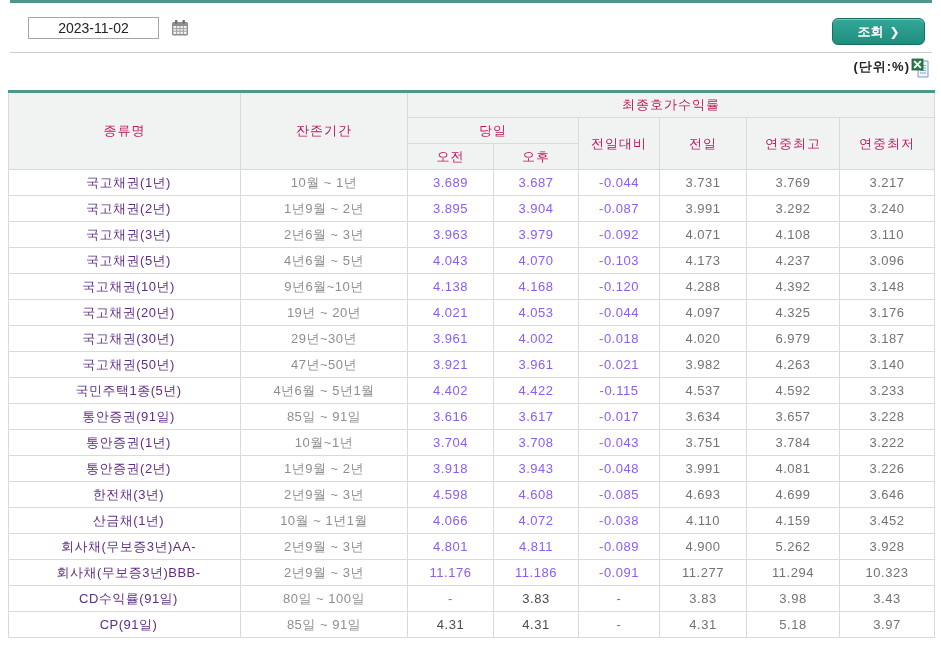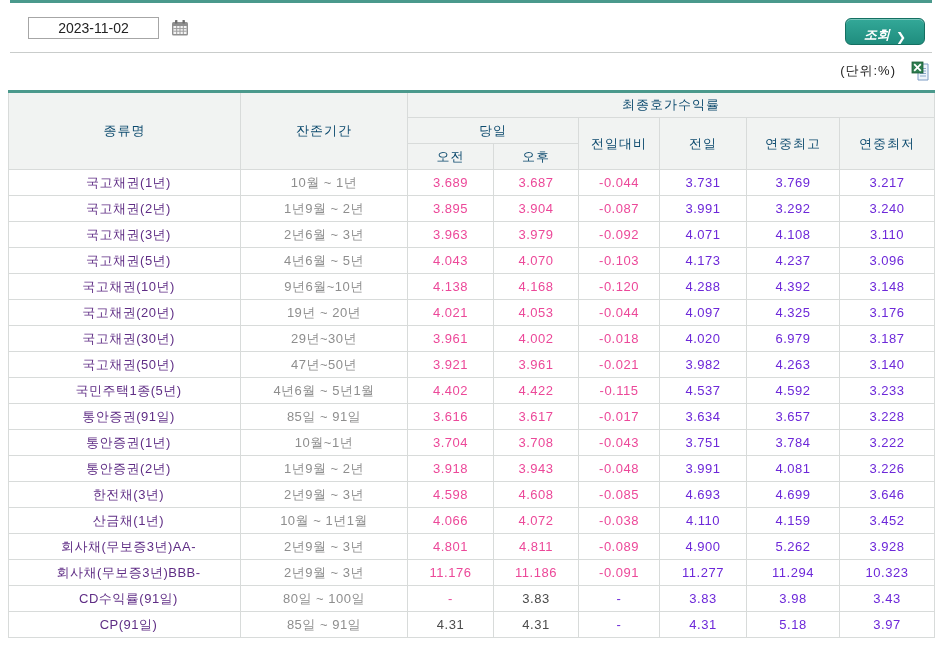--- a/index.html
+++ b/index.html
@@ -18,54 +18,54 @@
     display:flex; align-items:center; justify-content:center;
     font-size:13px; color:#4a4a4a; letter-spacing:1px;
   }
   .search-field-area { display:flex; align-items:center; padding-left:18px; gap:12px; flex:1; }
   .date-input {
     width:131px; height:22px; border:1px solid #a6a6a6; background:#fff;
     text-align:center; font-size:14px; color:#222; font-family:inherit;
   }
   .cal-btn { width:18px; height:18px; border:0; background:transparent; padding:0; cursor:pointer; line-height:0; }
   .search-btn {
-    position:absolute; right:7px; top:15px; width:80px; height:27px;
+    position:absolute; right:7px; top:15px; width:93px; height:27px;
     background:linear-gradient(#33a898,#1f8d7e); border:1px solid #157062;
     border-radius:6px; color:#fff; font-weight:bold; font-size:13px;
-    display:flex; align-items:flex-end; justify-content:center; gap:6px;
-    box-shadow:inset 0 1px 0 rgba(255,255,255,.35); cursor:pointer; font-family:inherit;font-style:italic;
+    display:flex; align-items:center; justify-content:center; gap:6px;
+    box-shadow:inset 0 1px 0 rgba(255,255,255,.35); cursor:pointer; font-family:inherit;
   }
   .search-btn .arrow { font-size:12px; font-weight:bold; transform:translateY(-0.5px); }
 
   
   .unit-row {
     position:absolute; top:58px; right:9px; height:26px;
-    display:flex; align-items:center; gap:15px;
+    display:flex; align-items:flex-start; gap:1px;font-weight:bold;
   }
   .unit-label { font-size:13px; color:#222; letter-spacing:1px; }
   .excel-btn { border:0; background:transparent; padding:0; line-height:0; cursor:pointer; }
 
   
   table.yield {
     position:absolute; left:8px; top:90px; width:926px;
     border-collapse:collapse; table-layout:fixed;
     border-top:3px solid #4a998c; border-bottom:1px solid #b3b6b5;
   }
   table.yield th, table.yield td {
     border:1px solid #d8dbda; font-weight:normal; overflow:hidden; white-space:nowrap;
   }
   table.yield th {
-    background:#f1f3f2; color:#0c4a6e; font-size:13px; letter-spacing:1px;
+    background:#f1f3f2; color:#be185d; font-size:13px; letter-spacing:1px;
     height:26px; text-align:center;
   }
   table.yield td { background:#fff; font-size:13px; height:26px; text-align:center; letter-spacing:0.5px; }
   td.name  { text-align:left; padding-left:8px; color:#5f2d85; letter-spacing:1px; cursor:pointer; }
   td.period{ color:#8e8e8e; letter-spacing:1px;border-radius:7px; }
-  td.val-b { color:#ec4899; }
-  td.val-g { color:#6d28d9; }
+  td.val-b { color:#8b5cf6; }
+  td.val-g { color:#737373; }
   td.val-d { color:#4b4b4b; }
 </style>
 </head>
 <body>
 
 <div class="page">
 
   <div class="search-panel">
     <div class="search-field-area">
       <input class="date-input" type="text" value="2023-11-02" style="">

